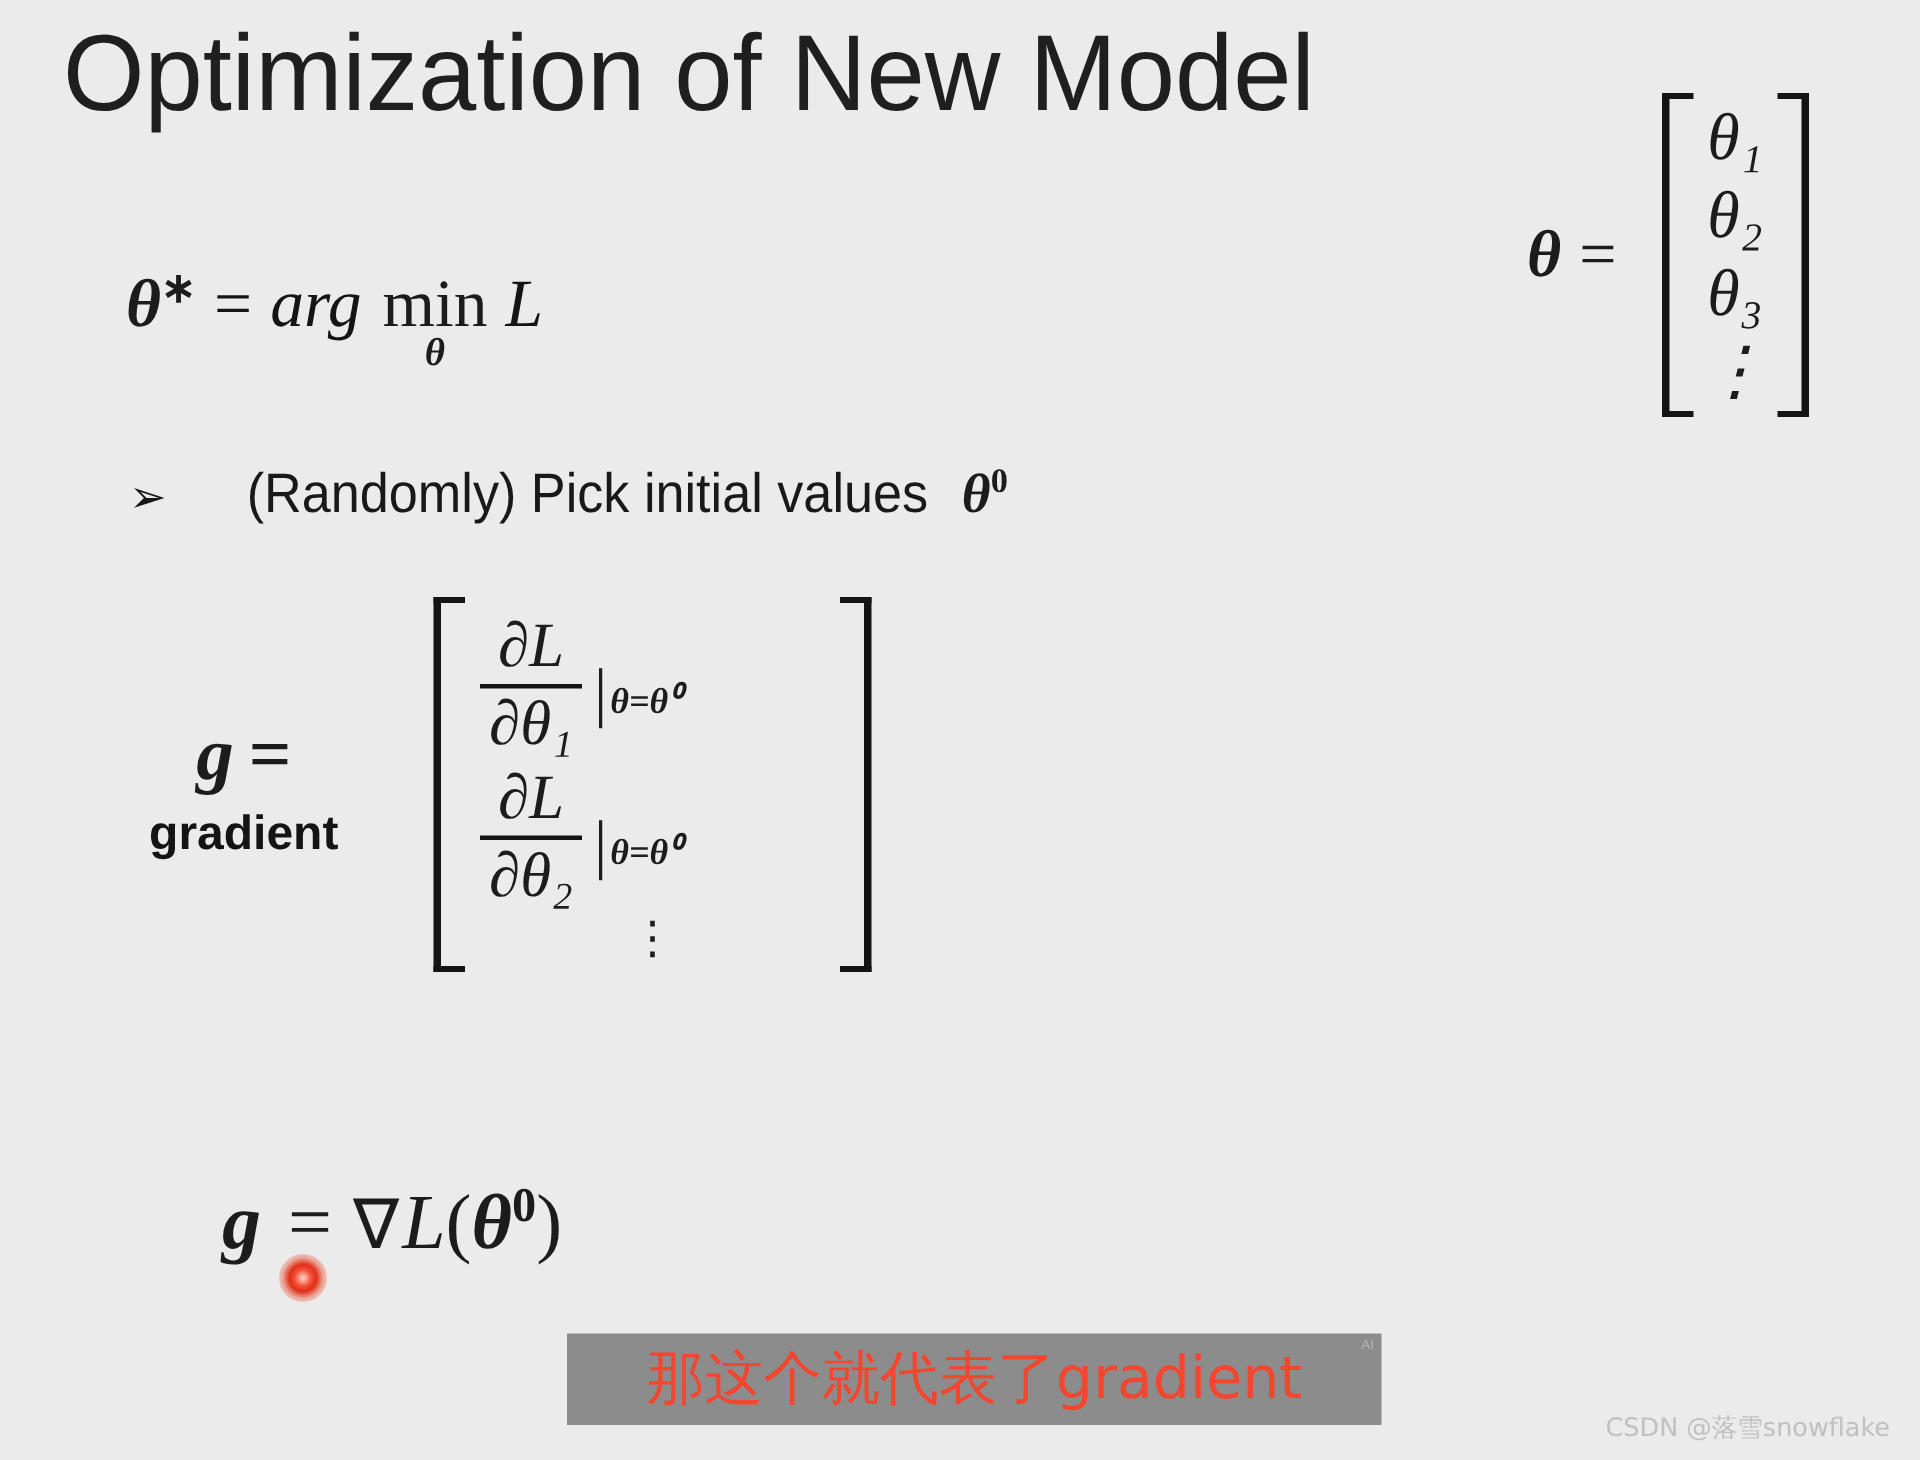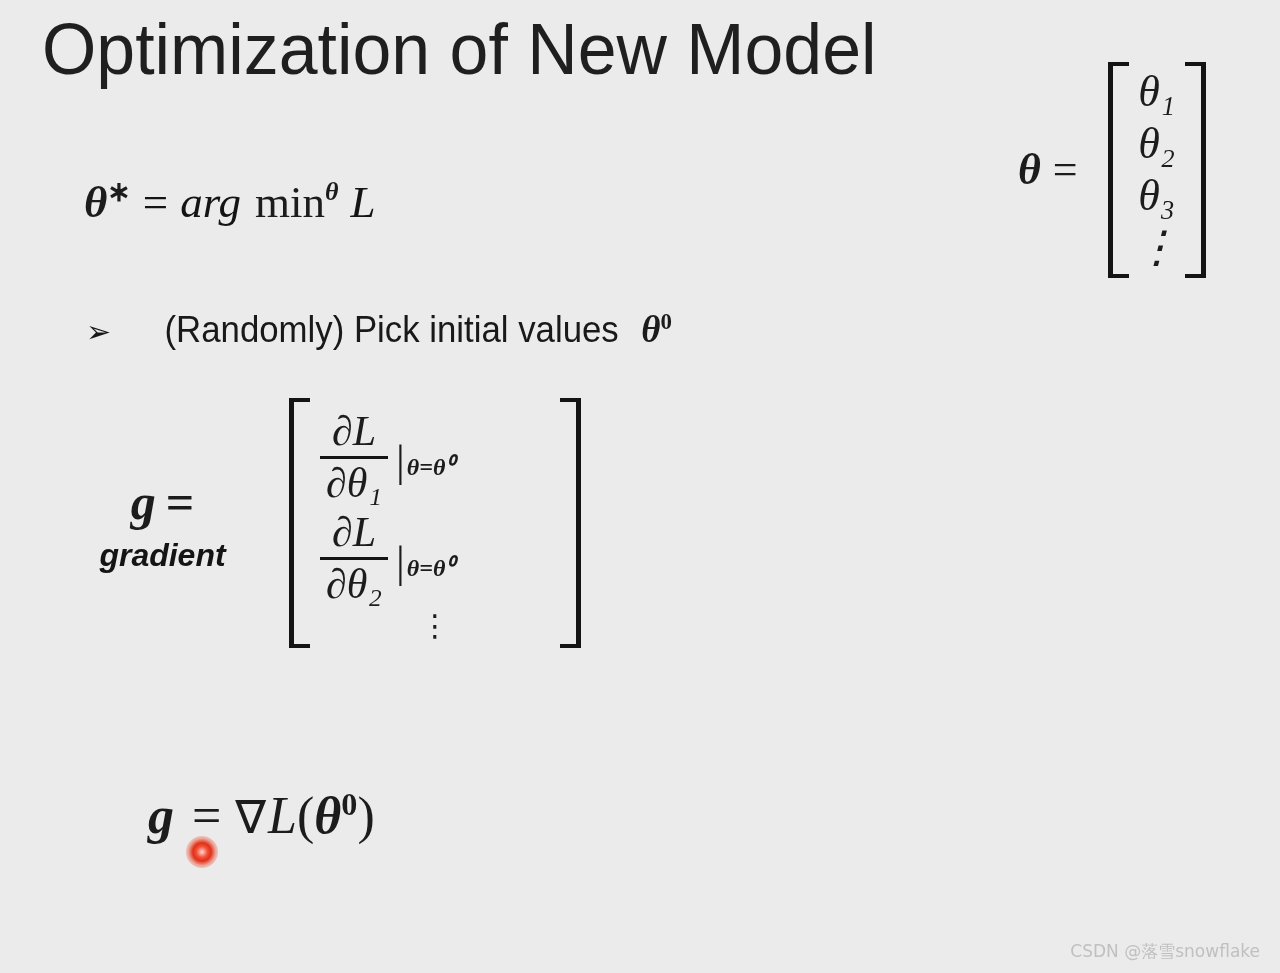--- a/index.html
+++ b/index.html
@@ -64,21 +64,22 @@
     top: 176px;
     font-size: 45px;
     display: flex;
     align-items: baseline;
     white-space: nowrap;
   }
   #argmin-line .eq { margin: 0 12px; font-style: normal; }
   #argmin-line .argtxt { margin-right: 14px; }
   .minstack {
     display: inline-flex;
-    flex-direction: row;
+    flex-direction: column;
+    align-items: center;
     vertical-align: baseline;
     margin-right: 12px;
   }
   .minstack .minword {
     font-style: normal;
     font-family: "Liberation Serif", serif;
     font-size: 45px;
     line-height: 0.95;
   }
   .minstack .minsub {
@@ -199,21 +200,20 @@
     font-size: 50px;
     white-space: nowrap;
   }
   #gradient-lhs .gline .eq { font-style: normal; margin-left: 10px; }
   #gradient-label {
     font-family: "Liberation Sans", sans-serif;
     font-weight: bold;
     font-size: 32px;
     margin-top: 6px;
     color: #141414;
-    font-style: italic;
   }
 
   #gradient-matrix .body { padding: 10px 10px; }
   .frac-row {
     display: flex;
     align-items: center;
     margin-bottom: 2px;
   }
   .frac {
     display: inline-flex;
@@ -441,16 +441,20 @@
     <span class="lsym">L</span>
     <span class="paren">(</span>
     <span class="thsym">
       <span>θ</span><span class="sup">0</span>
     </span>
     <span class="paren">)</span>
   </div>
 
   <div id="laser-dot"></div>
 
+  <div id="subtitle-bar">
+    <span id="subtitle-text">那这个就代表了gradient</span>
+    <span id="subtitle-ai-mark">AI</span>
+  </div>
 
   <div id="watermark">CSDN @落雪snowflake</div>
 
 </div>
 
 </body></html>

